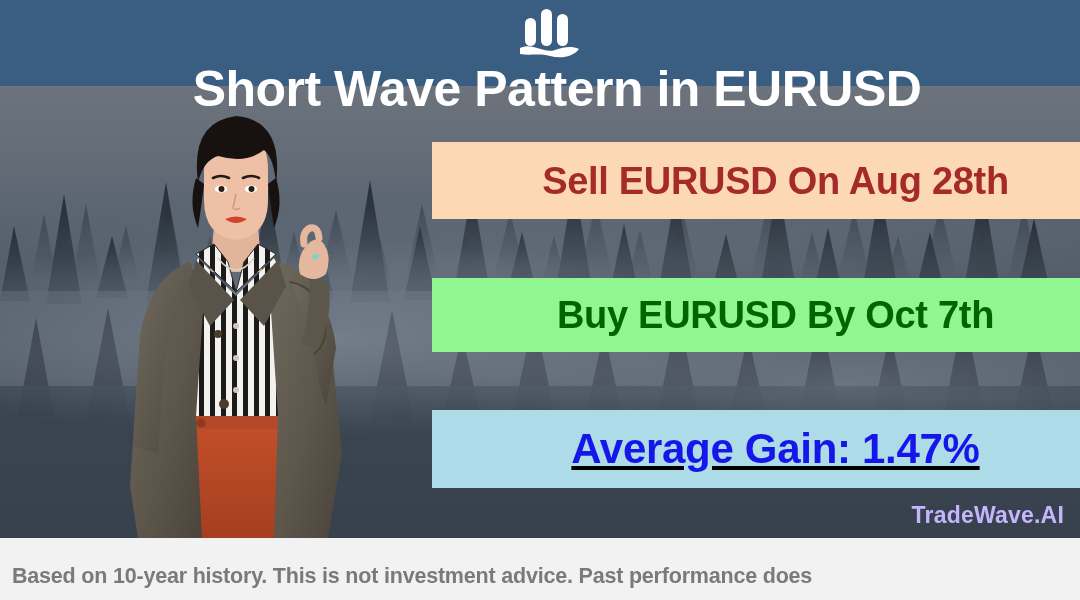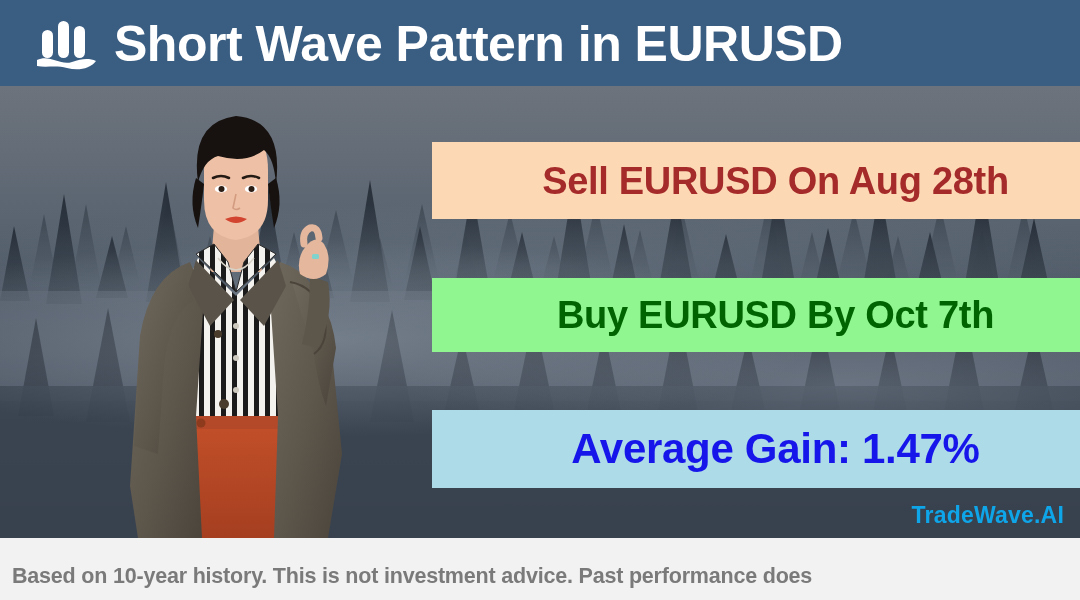--- a/index.html
+++ b/index.html
@@ -24,20 +24,21 @@
     position: absolute;
     left: 0; top: 0;
     width: 1080px;
     height: 86px;
     background: #3a5d82;
     display: flex;
     align-items: center;
     box-sizing: border-box;
     padding-left: 34px;
     z-index: 40;
+    flex-direction: column;
   }
   .logo {
     width: 66px;
     height: 60px;
     flex: 0 0 auto;
     margin-right: 14px;
     margin-top: 2px;
   }
   .header-title {
     color: #ffffff;
@@ -133,32 +134,33 @@
     height: 74px;
     background: #90f790;
     justify-content: center;
   }
   #box-buy .box-text { color: #006400; }
 
   #box-gain {
     top: 410px;
     height: 78px;
     background: #aedbe8;
+    text-decoration: underline;
   }
   #box-gain .box-text {
     color: #1616ea;
     font-size: 42px;
   }
 
   
   .watermark {
     position: absolute;
     right: 16px;
     top: 502px;
-    color: #0ea5e9;
+    color: #c4b5fd;
     font-size: 23px;
     font-weight: bold;
     z-index: 25;
     letter-spacing: 0.2px;
   }
 
   
   .footer {
     position: absolute;
     left: 0;

